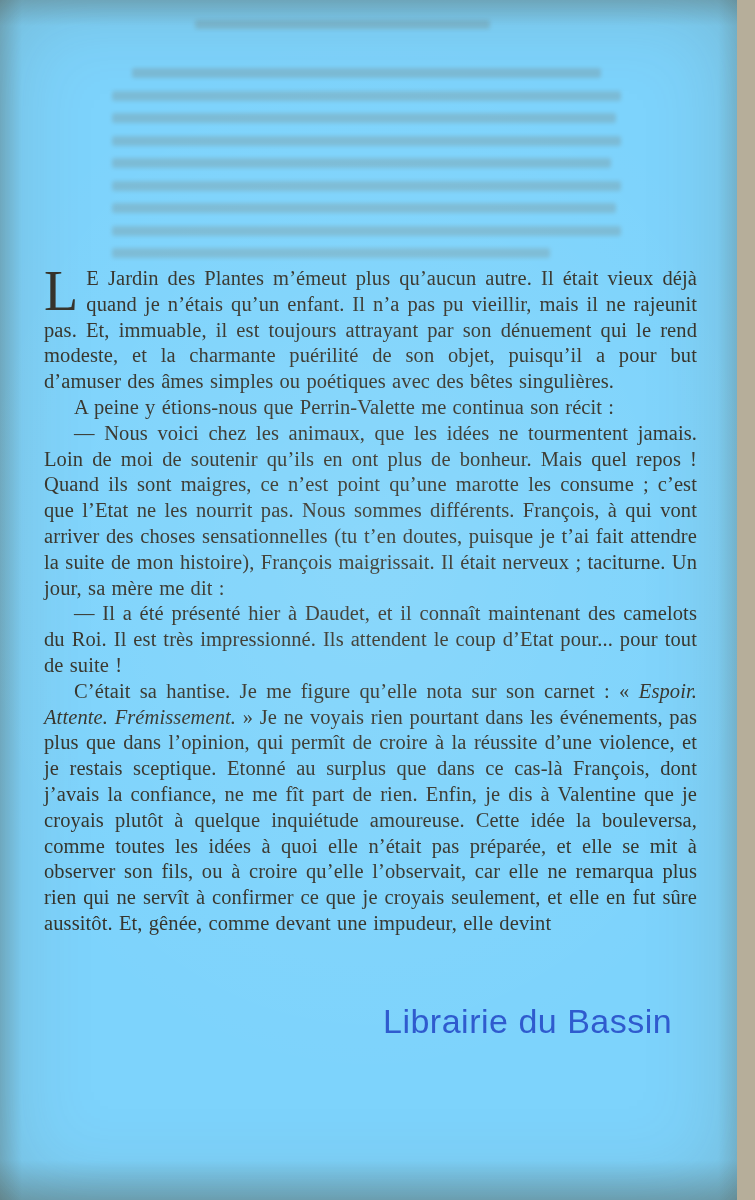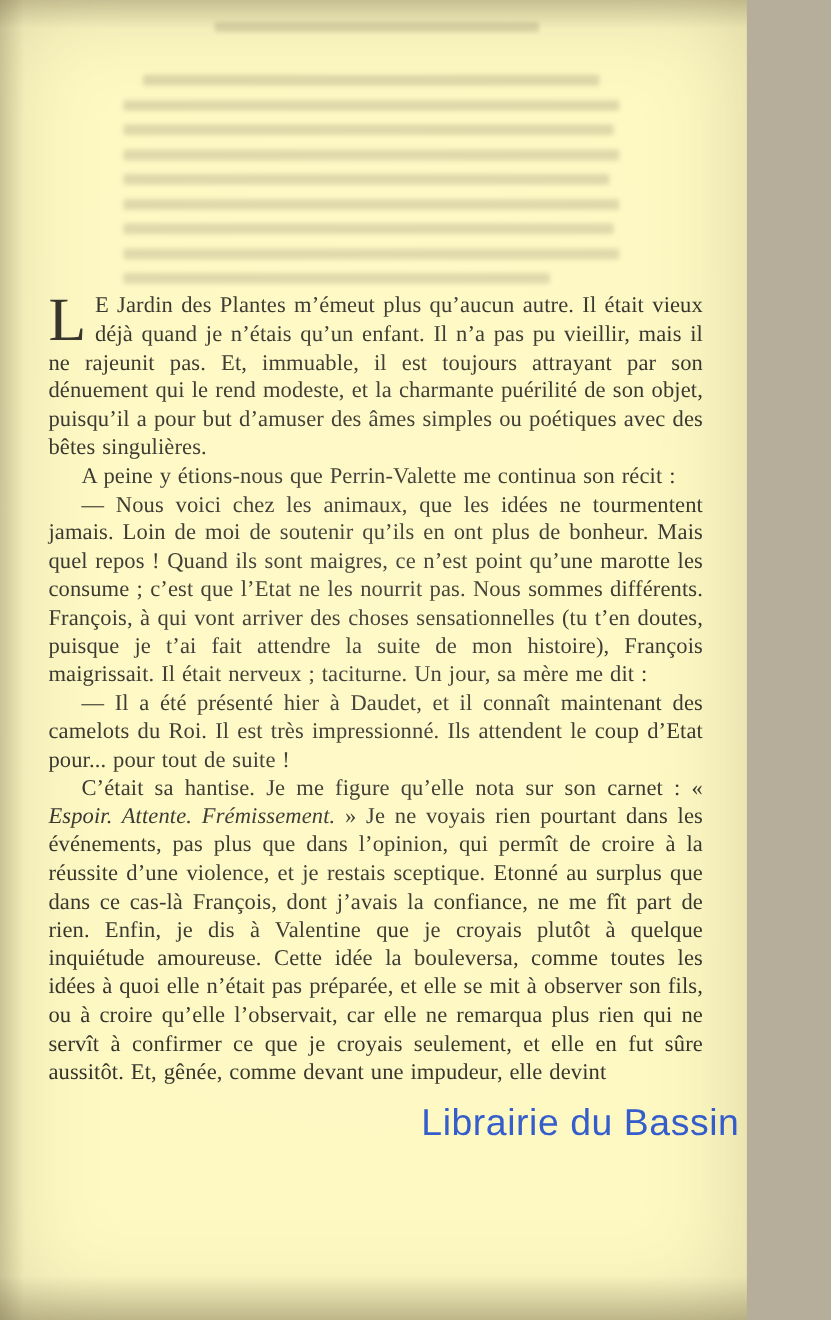--- a/index.html
+++ b/index.html
@@ -4,23 +4,23 @@
 <style>
   html, body {
     margin: 0;
     padding: 0;
     width: 755px;
     height: 1200px;
     background: #b6ae9a;
   }
   .page {
     position: relative;
-    width: 679px;
+    width: 737px;
     height: 1200px;
-    background: #fef9c3;
+    background: #7dd3fc;
     overflow: hidden;
     font-family: "Liberation Serif", serif;
   }
   
   .vignette {
     position: absolute;
     inset: 0;
     pointer-events: none;
     z-index: 5;
     background:

